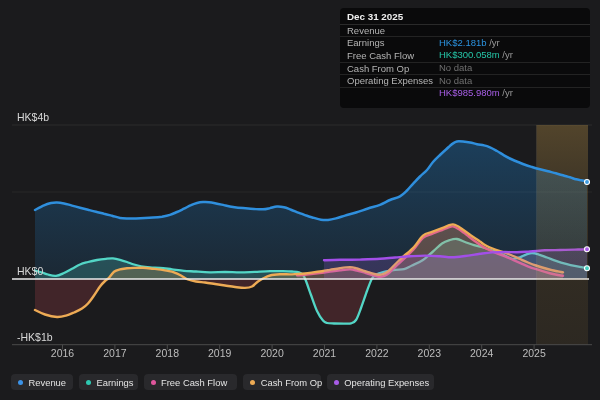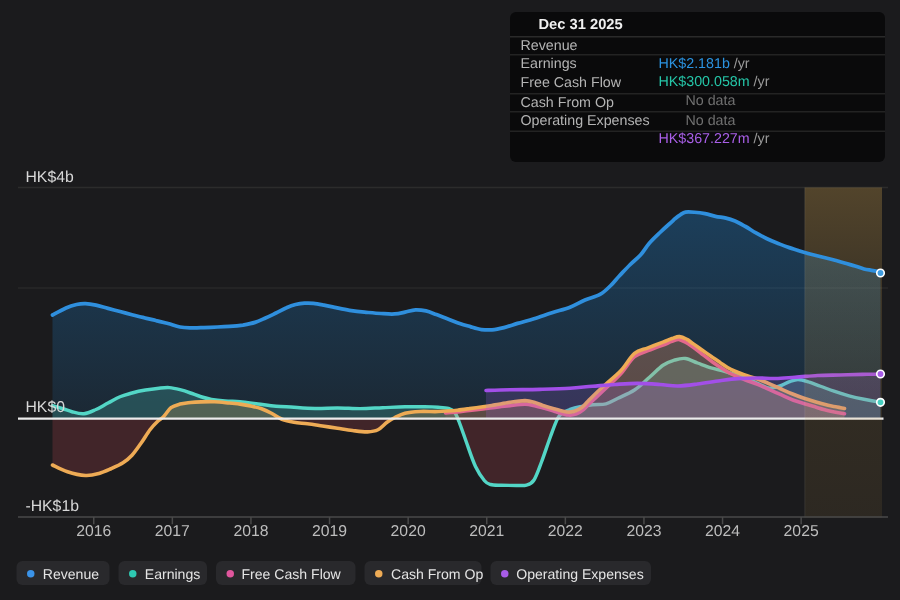--- a/index.html
+++ b/index.html
@@ -1,22 +1,22 @@
 <!DOCTYPE html>
 <html><head><meta charset="utf-8">
 <style>
 * { margin:0; padding:0; box-sizing:border-box; }
 body { width:600px; height:400px; background:#1b1b1d; font-family:"Liberation Sans", sans-serif; overflow:hidden; position:relative; }
 .tooltip { position:absolute; left:340px; top:8px; width:250px; height:100px; background:#0a0a0b; border-radius:4px; z-index:5; }
-.tt-title { height:16.5px; line-height:17.5px; padding-left:19px; font-size:9.8px; font-weight:bold; color:#f0f0f0; border-bottom:1px solid #2a2a2a; }
+.tt-title { height:16.5px; line-height:17.5px; padding-left:7px; font-size:9.8px; font-weight:bold; color:#f0f0f0; border-bottom:1px solid #2a2a2a; }
 .tt-row { height:12.6px; line-height:12.4px; font-size:9.5px; color:#b4b4b4; position:relative; border-bottom:1px solid #232323; }
 .tt-row .lbl { position:absolute; left:7px; top:0; }
 .tt-row .val { position:absolute; left:99px; top:12px; }
 .tt-sub { border-bottom:none; }
-.gray { color:#9a9a9a; } .dim { color:#707070;margin-left:18px; }
+.gray { color:#9a9a9a; } .dim { color:#707070; }
 .legend { position:absolute; left:11px; top:374px; display:flex; gap:6px; z-index:4; }
 .pill { height:16px; background:#29292c; border-radius:4px; display:flex; align-items:center; padding-left:7px; font-size:9.4px; color:#e4e4e4; white-space:nowrap; }
 .pill .dot { width:5px; height:5px; border-radius:50%; margin-right:5.5px; flex:none; }
 </style></head>
 <body>
 <svg width="600" height="400" viewBox="0 0 600 400" style="position:absolute;left:0;top:0">
 <defs>
 <linearGradient id="bluegrad" x1="0" y1="141" x2="0" y2="279" gradientUnits="userSpaceOnUse">
 <stop offset="0" stop-color="rgb(30,142,228)" stop-opacity="0.31"></stop>
 <stop offset="1" stop-color="rgb(30,142,228)" stop-opacity="0.115"></stop>
@@ -99,21 +99,21 @@
 <div class="tt-row">
       <span class="lbl">Free Cash Flow</span>
       <span class="val dim">No data</span>
     </div>
 <div class="tt-row">
       <span class="lbl">Cash From Op</span>
       <span class="val dim">No data</span>
     </div>
 <div class="tt-row">
       <span class="lbl">Operating Expenses</span>
-      <span class="val"><span style="color:#a95fe8">HK$367.227m</span><span class="gray"> /yr</span></span>
+      <span class="val"><span style="color:#a95fe8">HK$985.980m</span><span class="gray"> /yr</span></span>
     </div>
 </div>
 <div class="legend">
 <div class="pill" style="width:62px"><span class="dot" style="background:#3b93e8"></span>Revenue</div>
 <div class="pill" style="width:58.5px"><span class="dot" style="background:#2ec9b2"></span>Earnings</div>
 <div class="pill" style="width:93.7px"><span class="dot" style="background:#e0569d"></span>Free Cash Flow</div>
 <div class="pill" style="width:77.5px"><span class="dot" style="background:#eeab55"></span>Cash From Op</div>
 <div class="pill" style="width:107.5px"><span class="dot" style="background:#a85ce8"></span>Operating Expenses</div>
 </div>
 </body></html>

